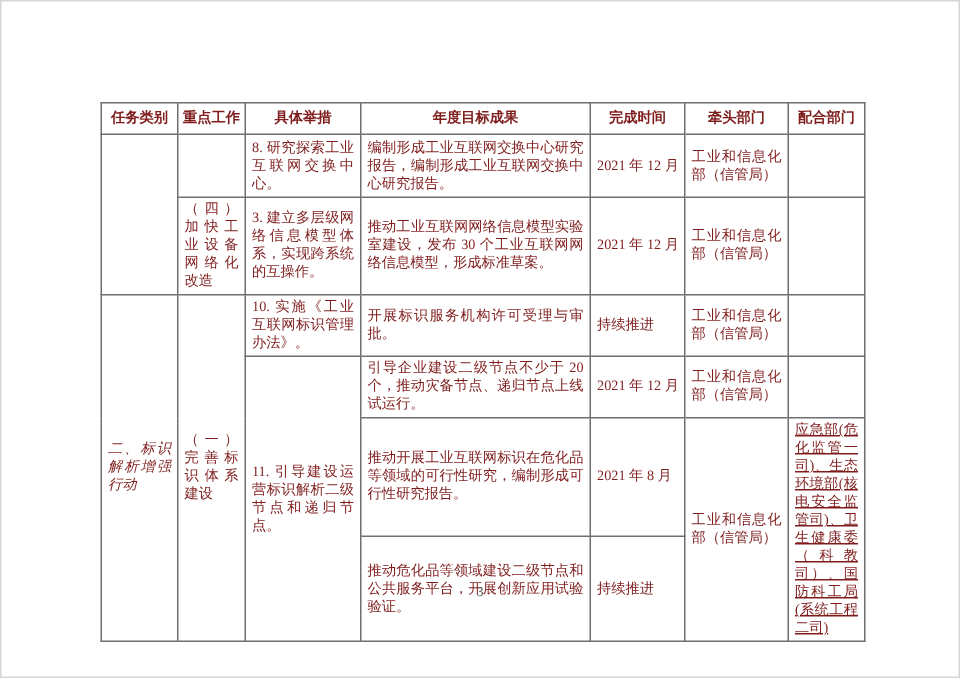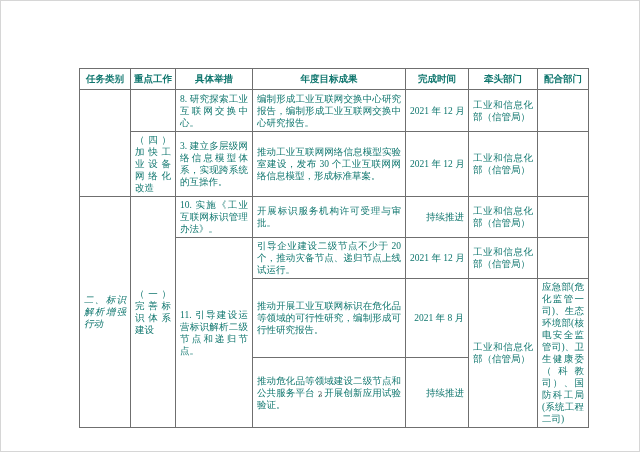--- a/index.html
+++ b/index.html
@@ -10,25 +10,25 @@
   }
   .page {
     position: relative;
     width: 640px; height: 452px;
     background: #ffffff;
     border: 1px solid #d6d6d6;
     overflow: hidden;
   }
   table.plan {
     position: absolute;
-    left: 78px; top: 67px;
+    left: 66px; top: 67px;
     width: 509px;
     border-collapse: collapse;
     table-layout: fixed;
-    color: #0f766e;
+    color: #7f1d1d;
   }
   table.plan td, table.plan th {
     border: 1px solid #6f6f6f;
     vertical-align: middle;
     font-size: 9.5px;
     line-height: 12px;
     padding: 2px 4px;
     font-weight: normal;
     overflow: hidden;
   }
@@ -42,21 +42,21 @@
   table.plan th {
     font-weight: bold;
     text-align: center;
     padding: 2px 1px;
   }
   td.para {
     text-align: justify;
     text-justify: inter-character;
   }
   td.time {
-    text-align: right;
+    text-align: left;
     font-size: 8.8px;
     white-space: nowrap;
     padding: 2px 1px;
   }
   td.lead {
     text-align: justify;
     text-justify: inter-character;
     padding: 2px 5px;
   }
   td.task {
@@ -70,20 +70,21 @@
     text-align: justify;
     text-justify: inter-character;
     line-height: 12.5px;
   }
   td.support {
     font-size: 8.8px;
     line-height: 11.3px;
     text-align: justify;
     text-justify: inter-character;
     padding: 2px 3px;
+    text-decoration: underline;
   }
   .page-number {
     position: absolute;
     top: 388px; left: 0;
     width: 638px;
     text-align: center;
     font-size: 9px;
     color: #5a5a5a;
   }
 </style>

